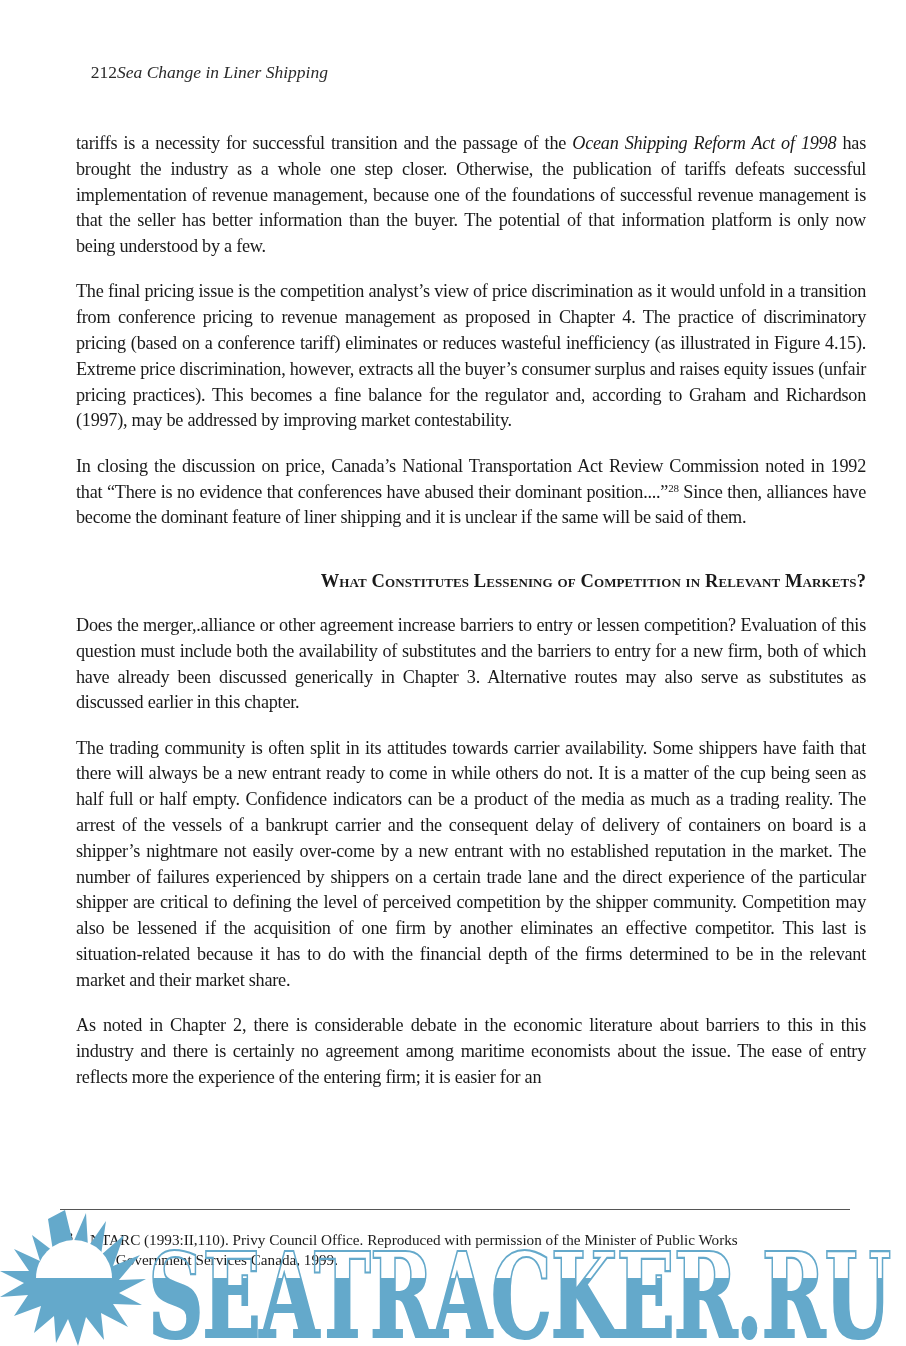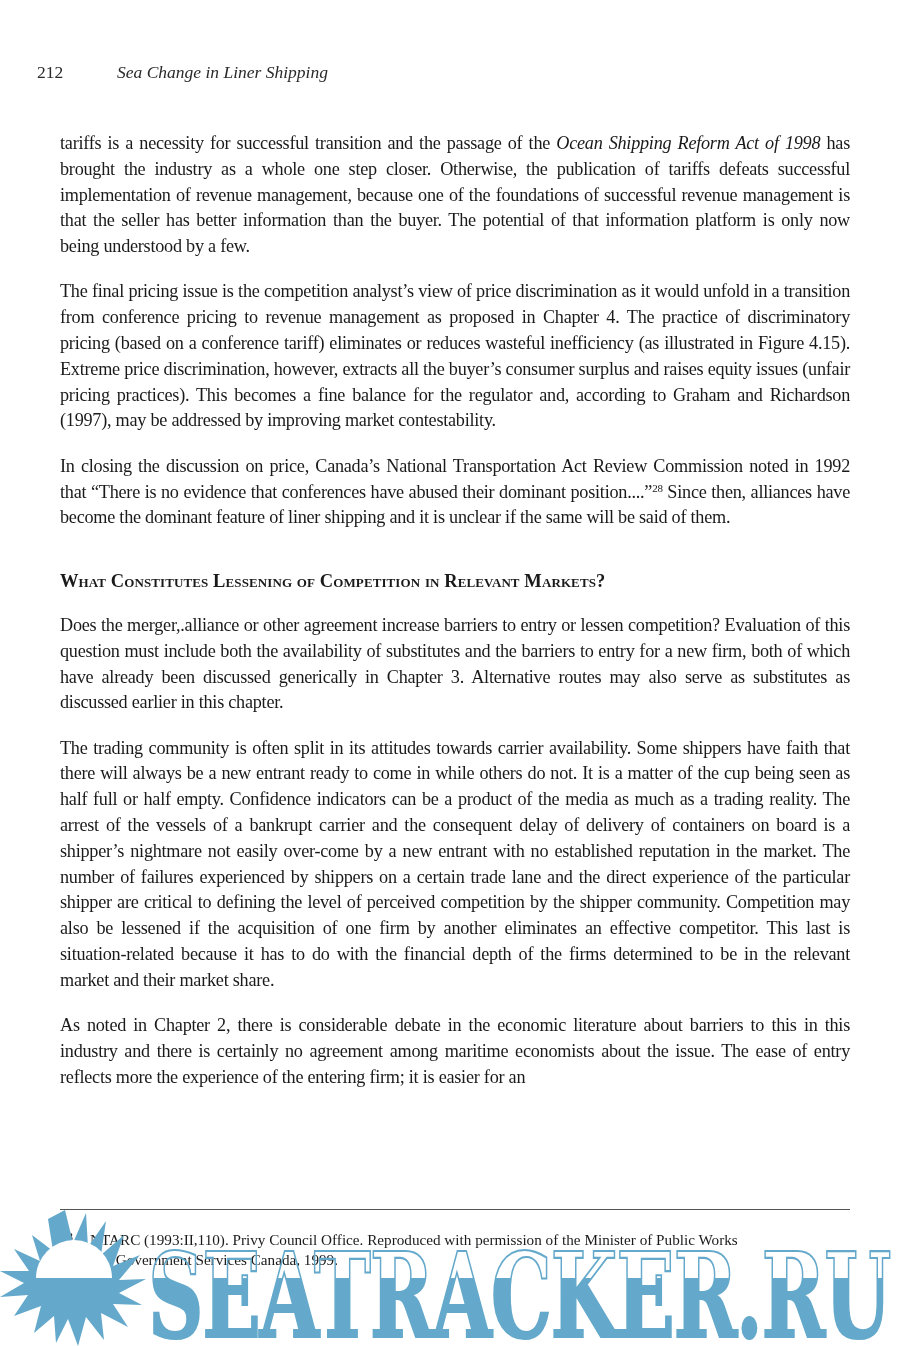--- a/index.html
+++ b/index.html
@@ -5,32 +5,32 @@
     html, body { margin: 0; padding: 0; }
     body {
       width: 906px; height: 1346px; position: relative; overflow: hidden;
       background: #ffffff; color: #1a1a1a;
       font-family: "Liberation Serif", "DejaVu Serif", serif;
     }
     .running-head {
       position: absolute; left: 37px; top: 62px;
       font-size: 17.5px; color: #2a2a2a; white-space: nowrap;
     }
-    .running-head .pageno { display: inline-block; width: 80px; }
+    .running-head .pageno { display: inline-block; width: 80px; text-align: right; }
     .running-head .title { font-style: italic; }
     .body {
-      position: absolute; left: 60px; top: 131px; width: 790px;
+      position: absolute; left: 76px; top: 131px; width: 790px;
       font-size: 18.2px; line-height: 25.8px; text-align: justify;
       letter-spacing: -0.25px;
     }
     .body p { margin: 0 0 19.5px 0; }
     .body p.tight { margin-bottom: 16px; }
     .heading {
       margin: 38px 0 18px 0; font-weight: bold; font-size: 18.5px;
-      font-variant: small-caps; letter-spacing: 0.1px; text-align: left;
+      font-variant: small-caps; letter-spacing: 0.1px; text-align: right;
     }
     sup { font-size: 11px; line-height: 0; vertical-align: 6px; }
     .rule {
       position: absolute; left: 60px; top: 1209px; width: 790px; height: 0;
       border-top: 1.3px solid #555;
     }
     .footnote {
       position: absolute; left: 60px; top: 1227px; width: 790px;
       font-size: 15.2px; line-height: 20px; color: #1a1a1a;
     }

